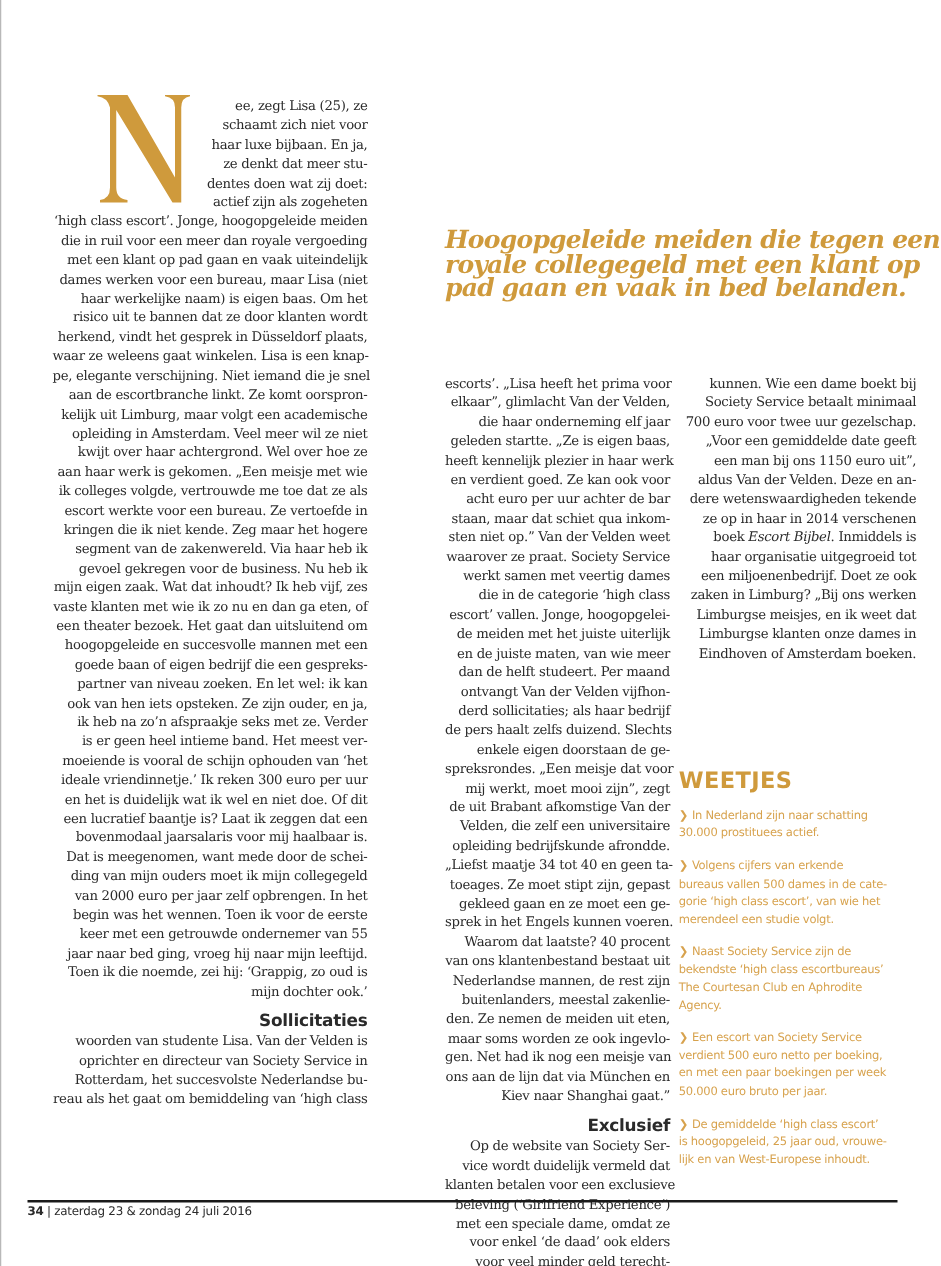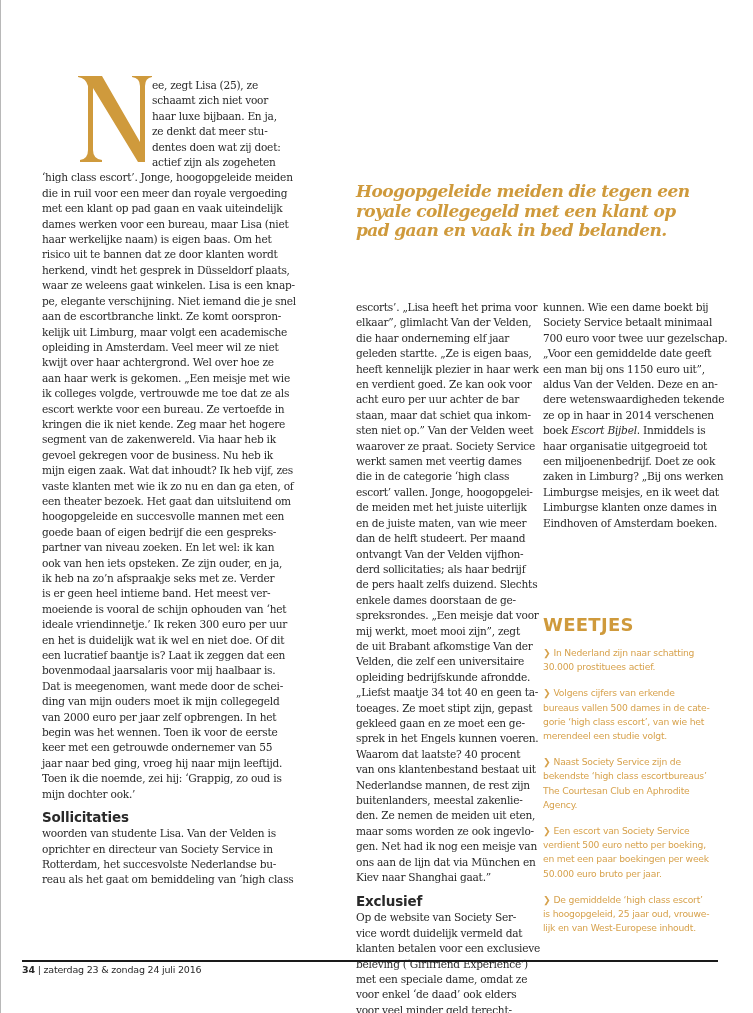--- a/index.html
+++ b/index.html
@@ -5,20 +5,21 @@
   html, body { margin: 0; padding: 0; background: #ffffff; }
   body { width: 753px; height: 1013px; position: relative; overflow: hidden; }
   .page { position: absolute; left: 0; top: 0; width: 753px; height: 1013px; background: #fff; }
   .left-edge { position: absolute; left: 0; top: 0; width: 1px; height: 1013px; background: #b8b8b8; }
   .body-text {
     font-family: "DejaVu Serif", "Liberation Serif", serif;
     font-size: 10.6px;
     line-height: 15.4px;
     color: #2a2a2a;
     letter-spacing: -0.25px;
+    text-align: right;
   }
   .col { position: absolute; }
   .line { display: block; white-space: nowrap; }
   #col1 { left: 42px; top: 78px; width: 252px; }
   #col2 { left: 356px; top: 300px; width: 180px; }
   #col3 { left: 543px; top: 300px; width: 190px; }
 
   .dropcap {
     position: absolute; left: 76px; top: 74px;
     width: 78px; height: 90px;
@@ -28,21 +29,21 @@
   .subhead {
     font-family: "DejaVu Sans", "Liberation Sans", sans-serif;
     font-weight: bold; font-size: 13.5px; line-height: 17px;
     color: #2a2a2a; margin: 7px 0 0 0; letter-spacing: -0.2px;
   }
 
   .pullquote {
     position: absolute; left: 356px; top: 182px; width: 370px;
     font-family: "DejaVu Serif", "Liberation Serif", serif;
     font-weight: bold; font-style: italic;
-    font-size: 17px; line-height: 19.5px;
+    font-size: 20px; line-height: 19.5px;
     color: #cf9a3c; letter-spacing: -0.6px;
   }
 
   .weetjes { position: absolute; left: 543px; top: 614px; width: 190px; }
   .weetjes-title {
     font-family: "DejaVu Sans", "Liberation Sans", sans-serif;
     font-weight: bold; font-size: 18px; line-height: 22px;
     color: #cf9a3c; letter-spacing: 0.3px; margin-bottom: 10px;
   }
   .weetje {
@@ -155,21 +156,21 @@
         <span class="line">waarover ze praat. Society Service</span>
         <span class="line">werkt samen met veertig dames</span>
         <span class="line">die in de categorie ‘high class</span>
         <span class="line">escort’ vallen. Jonge, hoogopgelei-</span>
         <span class="line">de meiden met het juiste uiterlijk</span>
         <span class="line">en de juiste maten, van wie meer</span>
         <span class="line">dan de helft studeert. Per maand</span>
         <span class="line">ontvangt Van der Velden vijfhon-</span>
         <span class="line">derd sollicitaties; als haar bedrijf</span>
         <span class="line">de pers haalt zelfs duizend. Slechts</span>
-        <span class="line">enkele dames doorstaan de ge-</span>
+        <span class="line">enkele eigen doorstaan de ge-</span>
         <span class="line">spreksrondes. „Een meisje dat voor</span>
         <span class="line">mij werkt, moet mooi zijn”, zegt</span>
         <span class="line">de uit Brabant afkomstige Van der</span>
         <span class="line">Velden, die zelf een universitaire</span>
         <span class="line">opleiding bedrijfskunde afrondde.</span>
         <span class="line">„Liefst maatje 34 tot 40 en geen ta-</span>
         <span class="line">toeages. Ze moet stipt zijn, gepast</span>
         <span class="line">gekleed gaan en ze moet een ge-</span>
         <span class="line">sprek in het Engels kunnen voeren.</span>
         <span class="line">Waarom dat laatste? 40 procent</span>

